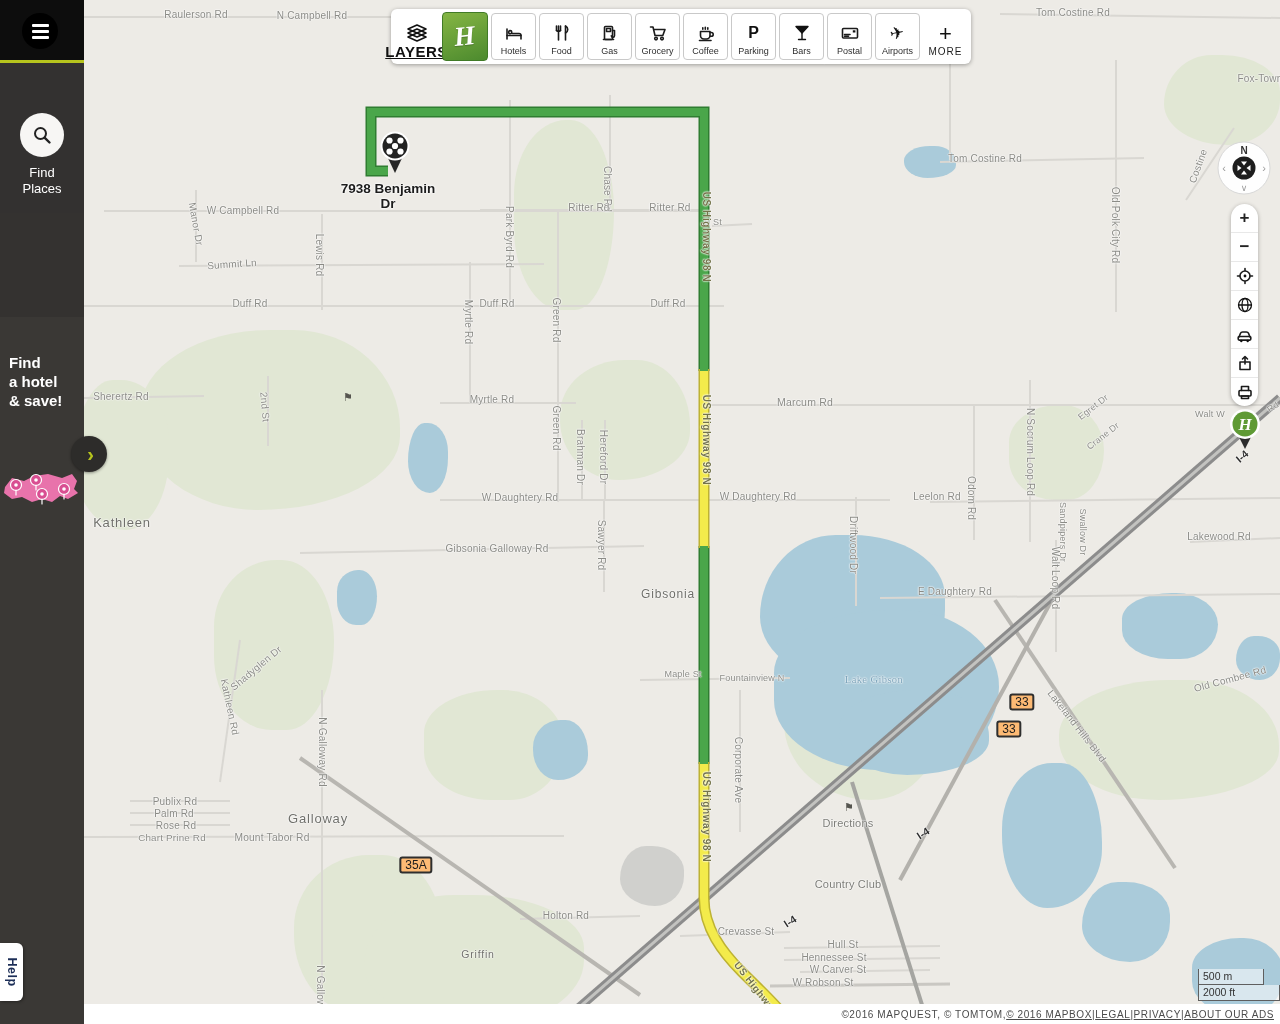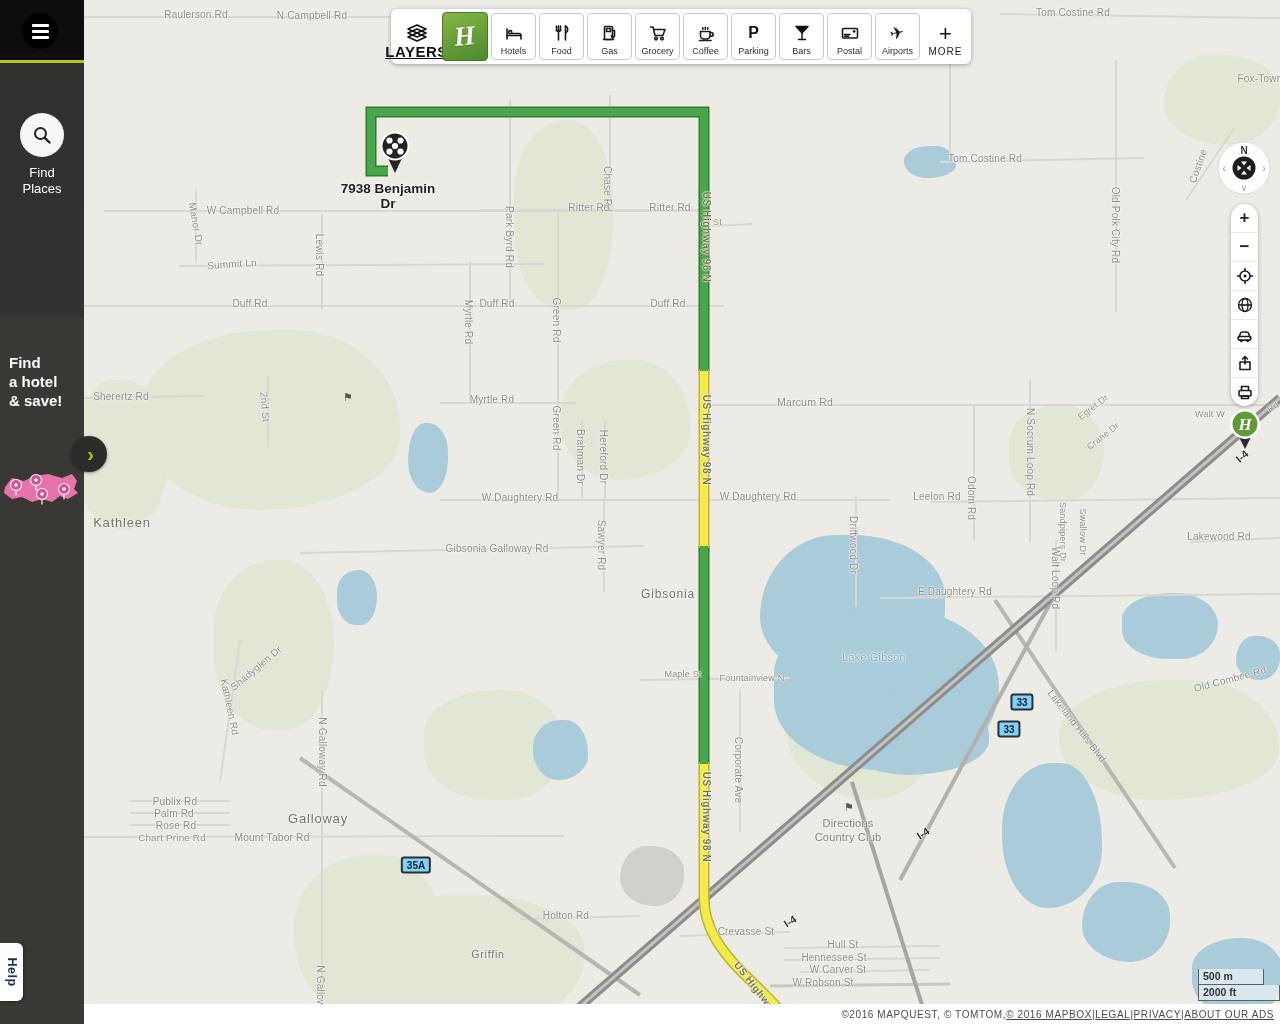--- a/index.html
+++ b/index.html
@@ -37,22 +37,22 @@
   #map{position:absolute;left:84px;top:0;width:1196px;height:1024px;background:#edebe6;overflow:hidden;cursor:grab;}
   .blob{position:absolute;}
   #roads-svg{position:absolute;left:0;top:0;}
   .ml{position:absolute;font-size:10px;color:#8b8b86;white-space:nowrap;letter-spacing:.2px;
       text-shadow:0 0 2px #fff,0 0 2px #fff,0 0 1px #fff;}
   .ml.town{color:#6f6f6a;letter-spacing:.8px;}
   .ml.water{color:#7ba3ba;font-size:10.5px;letter-spacing:.4px;}
   .ml.route{color:#74744a;font-size:10px;font-weight:bold;letter-spacing:.6px;}
   .ml.hwy{color:#2d2d2d;font-size:10.5px;font-weight:bold;}
   .ml.big{font-size:11px;color:#7c7c77;}
-  .shield{position:absolute;transform:translate(-50%,-50%);background:#7dd3fc;border:2px solid #2e2e2e;border-radius:3px;
-          font-size:10px;font-weight:bold;color:#1c1c1c;padding:1px 4px;line-height:11px;}
+  .shield{position:absolute;transform:translate(-50%,-50%);background:#fdba74;border:2px solid #2e2e2e;border-radius:3px;
+          font-size:12px;font-weight:normal;color:#1c1c1c;padding:1px 4px;line-height:11px;}
   .flag{position:absolute;transform:translate(-50%,-50%);font-size:11px;color:#55554f;}
 
   
   #dest-marker{position:absolute;left:293px;top:130px;width:36px;height:46px;}
   #dest-label{position:absolute;left:304px;top:196px;transform:translate(-50%,-50%);text-align:center;
               font-weight:bold;font-size:13.5px;color:#1d1d1d;line-height:15px;white-space:nowrap;
               text-shadow:0 0 2px #fff,0 0 3px #fff,0 0 2px #fff;}
   #hotel-pin{position:absolute;left:1142px;top:408px;width:38px;height:46px;}
 
   
@@ -74,21 +74,21 @@
   
   #compass{position:absolute;left:1216px;top:140px;width:56px;height:56px;z-index:80;cursor:pointer;}
   #ctrl-pill{position:absolute;left:1231px;top:204px;width:27px;z-index:80;background:#fff;border-radius:14px;
              box-shadow:0 1px 4px rgba(0,0,0,.3);overflow:hidden;}
   .ctrl-btn{width:27px;height:28px;display:flex;align-items:center;justify-content:center;cursor:pointer;
             border-bottom:1px solid #e8e8e8;color:#222;}
   .ctrl-btn:last-child{border-bottom:none;}
   .ctrl-btn .txt{font-size:17px;font-weight:bold;color:#222;line-height:17px;}
 
   
-  #scalebox{position:absolute;left:1198px;top:969px;z-index:75;font-size:10.5px;color:#333;font-weight:bold;}
+  #scalebox{position:absolute;left:1198px;top:969px;z-index:75;font-size:10.5px;color:#333;}
   .scale-row{border:1px solid #5f5f5f;border-top:none;background:rgba(255,255,255,.55);
              padding:0 4px;height:15px;line-height:14px;}
   #scale-metric{width:56px;}
   #scale-imperial{width:72px;}
   #attribution{position:absolute;left:84px;top:1004px;width:1196px;height:20px;background:#fff;z-index:74;
                display:flex;align-items:center;justify-content:flex-end;padding-right:6px;box-sizing:border-box;
                font-size:10px;color:#4b4b4b;letter-spacing:.6px;white-space:nowrap;}
   #attribution .att-link{text-decoration:underline;cursor:pointer;}
   svg{display:block;}
 </style>
@@ -226,41 +226,41 @@
       <div class="ml" style="font-size: 9px; left: 1019px; top: 436px; transform: translate(-50%, -50%) rotate(-38deg);">Crane Dr</div>
       <div class="ml" style="font-size: 9px; left: 979px; top: 532px; transform: translate(-50%, -50%) rotate(90deg);">Sandpipers Dr</div>
       <div class="ml" style="font-size: 9px; left: 999px; top: 532px; transform: translate(-50%, -50%) rotate(90deg);">Swallow Dr</div>
       <div class="ml" style="left: 971px; top: 578px; transform: translate(-50%, -50%) rotate(90deg);">Walt Loop Rd</div>
       <div class="ml" style="left: 1135px; top: 536px; transform: translate(-50%, -50%) rotate(0deg);">Lakewood Rd</div>
       <div class="ml" style="font-size: 9px; left: 1126px; top: 414px; transform: translate(-50%, -50%) rotate(0deg);">Walt W</div>
       <div class="ml" style="font-size: 9px; left: 1189px; top: 407px; transform: translate(-50%, -50%) rotate(-35deg);">Rd</div>
       <div class="ml" style="left: 413px; top: 548px; transform: translate(-50%, -50%) rotate(0deg);">Gibsonia Galloway Rd</div>
       <div class="ml" style="left: 517px; top: 545px; transform: translate(-50%, -50%) rotate(90deg);">Sawyer Rd</div>
       <div class="ml town" style="font-size: 12px; left: 584px; top: 594px; transform: translate(-50%, -50%) rotate(0deg);">Gibsonia</div>
-      <div class="ml water" style="left: 790px; top: 657px; transform: translate(-50%, -50%) rotate(0deg);">Lake Gibson</div>
+      <div class="ml water" style="left: 790px; top: 679px; transform: translate(-50%, -50%) rotate(0deg); font-family: Liberation Serif, serif;">Lake Gibson</div>
       <div class="ml" style="left: 871px; top: 591px; transform: translate(-50%, -50%) rotate(0deg);">E Daughtery Rd</div>
       <div class="ml" style="left: 769px; top: 545px; transform: translate(-50%, -50%) rotate(90deg);">Driftwood Dr</div>
       <div class="ml" style="font-size: 9px; left: 599px; top: 674px; transform: translate(-50%, -50%) rotate(0deg);">Maple St</div>
       <div class="ml" style="font-size: 9px; left: 668px; top: 678px; transform: translate(-50%, -50%) rotate(0deg);">Fountainview N</div>
       <div class="ml" style="left: 654px; top: 770px; transform: translate(-50%, -50%) rotate(90deg);">Corporate Ave</div>
       <div class="ml" style="left: 1146px; top: 679px; transform: translate(-50%, -50%) rotate(-15deg);">Old Combee Rd</div>
       <div class="ml" style="left: 993px; top: 726px; transform: translate(-50%, -50%) rotate(52deg);">Lakeland Hills Blvd</div>
       <div class="ml big" style="left: 764px; top: 823px; transform: translate(-50%, -50%) rotate(0deg);">Directions</div>
-      <div class="ml big" style="left: 764px; top: 837px; transform: translate(-50%, -50%) rotate(0deg);">Country Club</div>
+      <div class="ml big" style="left: 764px; top: 884px; transform: translate(-50%, -50%) rotate(0deg);">Country Club</div>
       <div class="ml" style="left: 172px; top: 668px; transform: translate(-50%, -50%) rotate(-40deg);">Shadyglen Dr</div>
       <div class="ml" style="left: 146px; top: 707px; transform: translate(-50%, -50%) rotate(78deg);">Kathleen Rd</div>
       <div class="ml" style="left: 238px; top: 752px; transform: translate(-50%, -50%) rotate(90deg);">N Galloway Rd</div>
       <div class="ml" style="left: 236px; top: 1000px; transform: translate(-50%, -50%) rotate(90deg);">N Galloway Rd</div>
       <div class="ml" style="left: 91px; top: 801px; transform: translate(-50%, -50%) rotate(0deg);">Publix Rd</div>
       <div class="ml" style="left: 90px; top: 813px; transform: translate(-50%, -50%) rotate(0deg);">Palm Rd</div>
       <div class="ml" style="left: 92px; top: 825px; transform: translate(-50%, -50%) rotate(0deg);">Rose Rd</div>
       <div class="ml" style="font-size: 9.8px; left: 88px; top: 837px; transform: translate(-50%, -50%) rotate(0deg);">Chart Prine Rd</div>
       <div class="ml" style="font-size: 10.2px; left: 188px; top: 837px; transform: translate(-50%, -50%) rotate(0deg);">Mount Tabor Rd</div>
       <div class="ml town" style="font-size: 13px; left: 234px; top: 818px; transform: translate(-50%, -50%) rotate(0deg);">Galloway</div>
-      <div class="ml town" style="font-size: 10.5px; left: 404px; top: 954px; transform: translate(-50%, -50%) rotate(0deg);">Griffin</div>
+      <div class="ml town" style="font-size: 10.5px; left: 394px; top: 954px; transform: translate(-50%, -50%) rotate(0deg);">Griffin</div>
       <div class="ml" style="left: 482px; top: 915px; transform: translate(-50%, -50%) rotate(0deg);">Holton Rd</div>
       <div class="ml" style="left: 662px; top: 931px; transform: translate(-50%, -50%) rotate(0deg);">Crevasse St</div>
       <div class="ml" style="left: 759px; top: 944px; transform: translate(-50%, -50%) rotate(0deg);">Hull St</div>
       <div class="ml" style="left: 750px; top: 957px; transform: translate(-50%, -50%) rotate(0deg);">Hennessee St</div>
       <div class="ml" style="left: 754px; top: 969px; transform: translate(-50%, -50%) rotate(0deg);">W Carver St</div>
       <div class="ml" style="font-size: 10px; left: 739px; top: 982px; transform: translate(-50%, -50%) rotate(0deg);">W Robson St</div>
       <div class="ml route" style="left: 622px; top: 237px; transform: translate(-50%, -50%) rotate(90deg);">US Highway 98 N</div>
       <div class="ml route" style="left: 622px; top: 440px; transform: translate(-50%, -50%) rotate(90deg);">US Highway 98 N</div>
       <div class="ml route" style="left: 622px; top: 817px; transform: translate(-50%, -50%) rotate(90deg);">US Highway 98 N</div>
       <div class="ml route" style="left: 672px; top: 988px; transform: translate(-50%, -50%) rotate(52deg);">US Highway</div>

